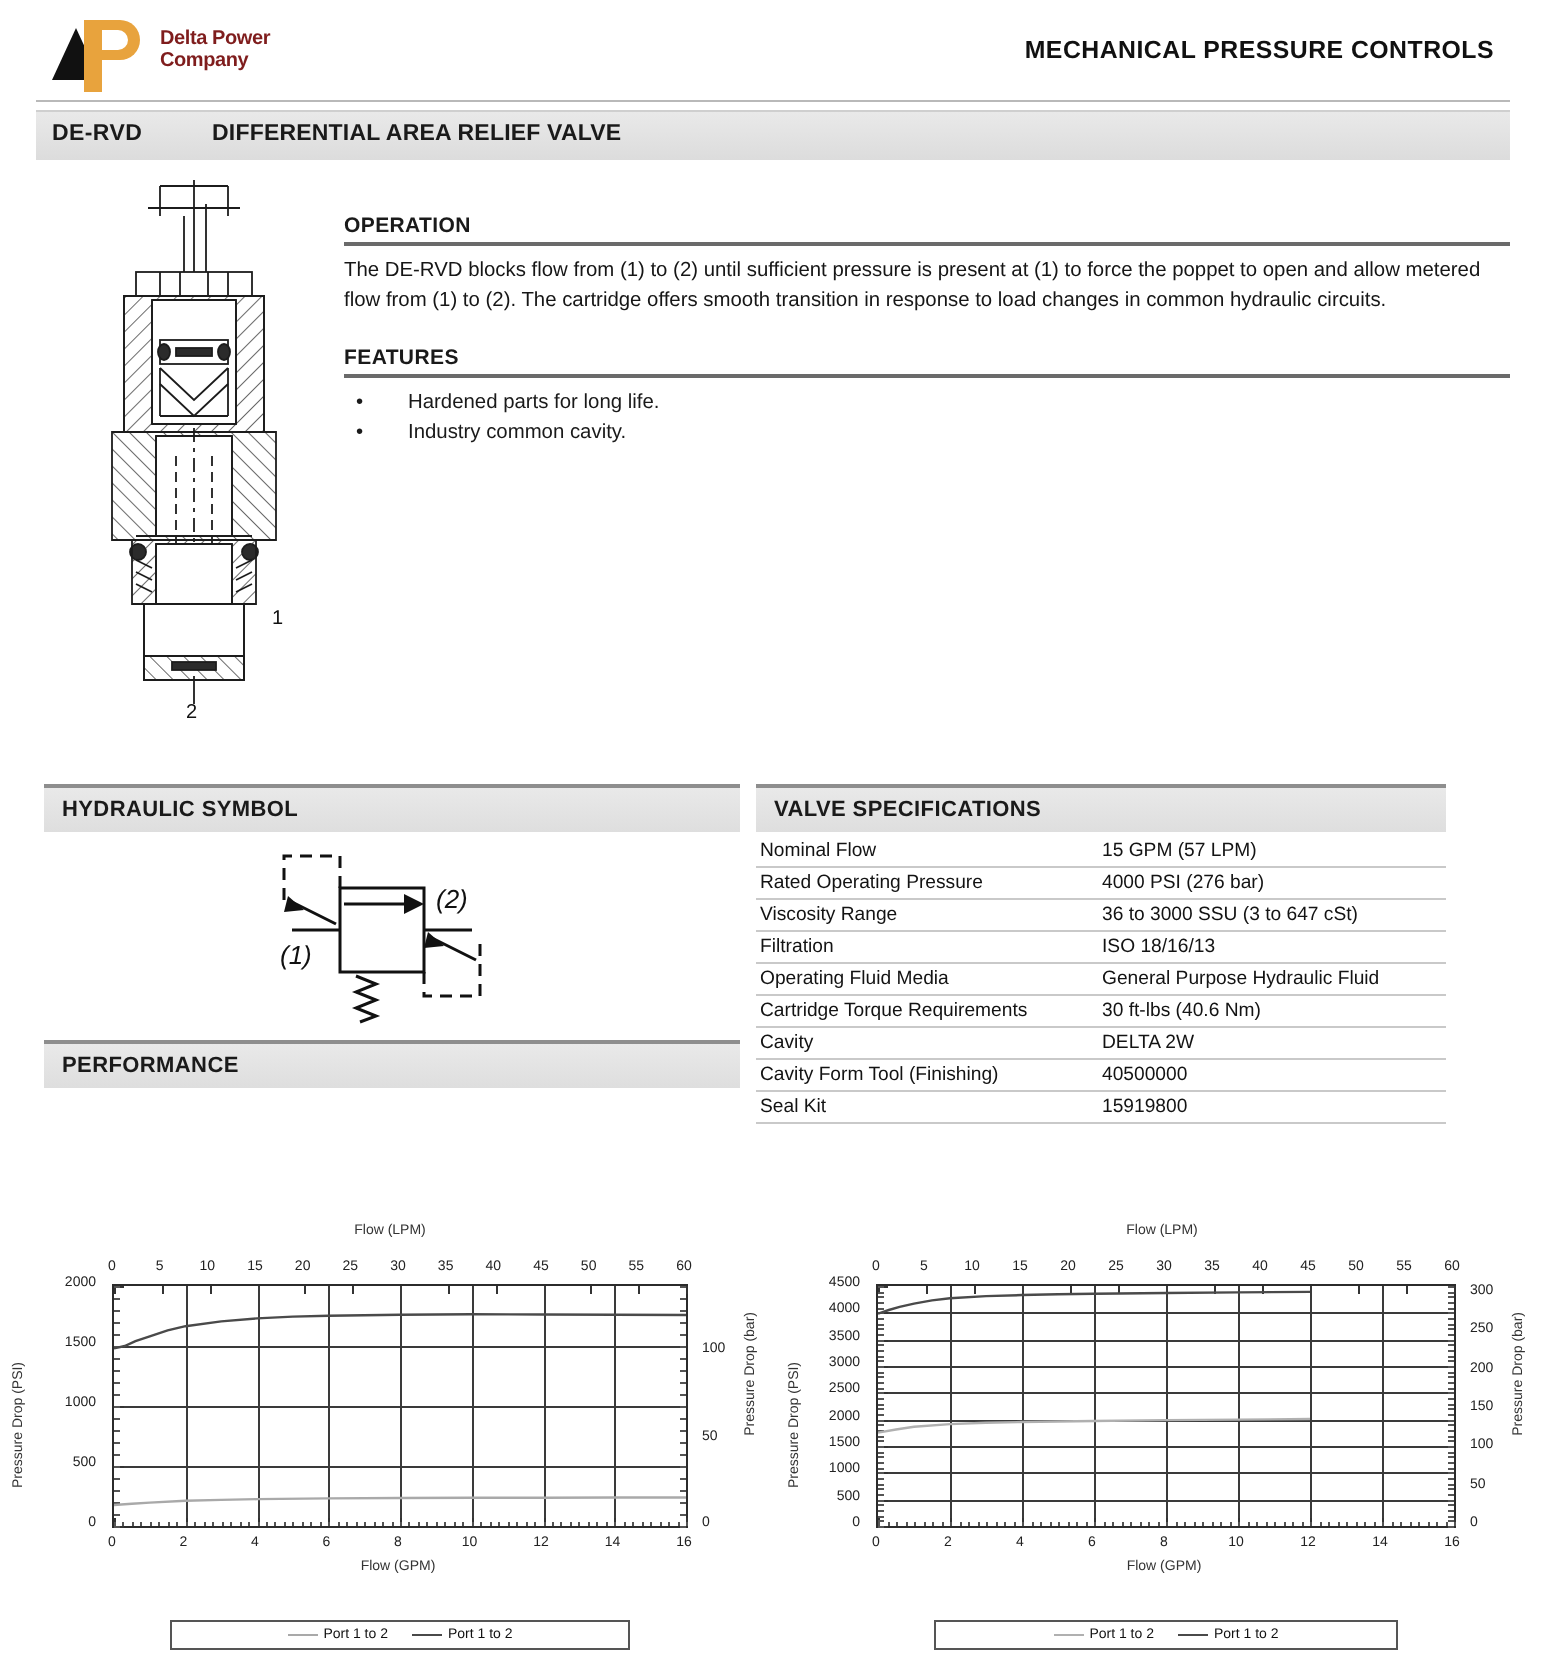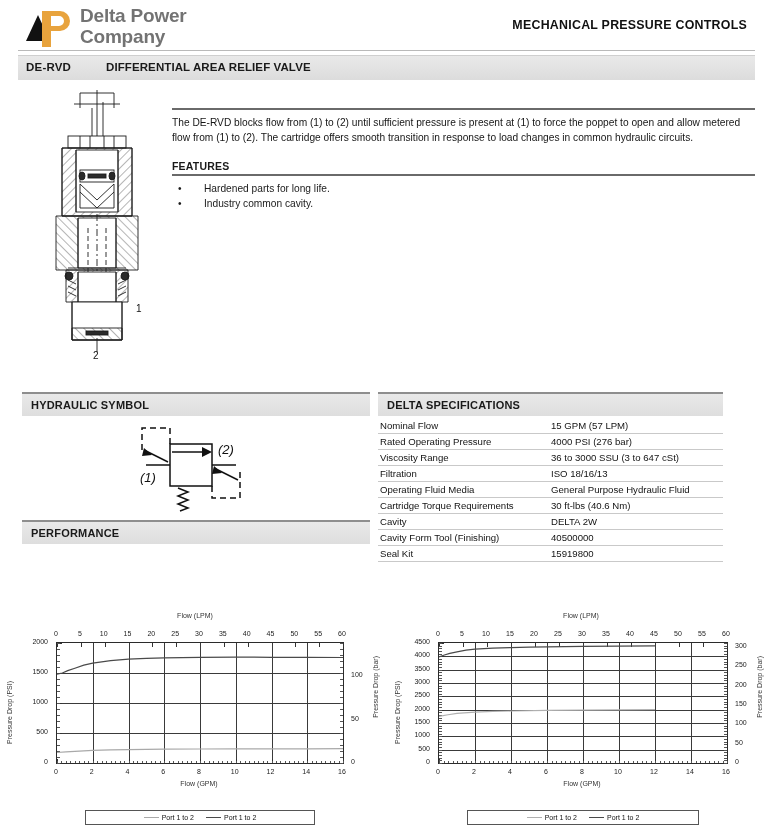--- a/index.html
+++ b/index.html
@@ -7,21 +7,21 @@
     width:773px;height:839px;background:#ffffff;
     font-family:"Liberation Sans", sans-serif;
     color:#1a1a1a;position:relative;overflow:hidden;
   }
   .page{position:relative;width:773px;height:839px;}
 
   
   .header{position:absolute;left:0;top:0;width:773px;height:52px;}
   .logo-wrap{position:absolute;left:22px;top:6px;display:flex;align-items:center;}
   .logo-mark{position:relative;width:52px;height:40px;margin-right:6px;}
-  .logo-name{font-size:19px;font-weight:bold;line-height:1.08;letter-spacing:-.2px;color:#737373;}
+  .logo-name{font-size:10px;font-weight:bold;line-height:1.08;letter-spacing:-.2px;color:#7f1d1d;}
   .header-title{position:absolute;right:26px;top:18px;font-size:12.4px;font-weight:bold;letter-spacing:.25px;color:#111;}
   .header-rule{position:absolute;left:18px;top:50px;width:737px;height:1px;background:#b9b9b9;}
 
   
   .model-bar{position:absolute;left:18px;top:55px;width:737px;height:24px;
      background:linear-gradient(to bottom,#e9e9e9,#dcdcdc);border-top:1px solid #cfcfcf;}
   .model-bar .code{position:absolute;left:8px;top:5px;font-size:11.5px;font-weight:bold;letter-spacing:.2px;}
   .model-bar .name{position:absolute;left:88px;top:5px;font-size:11.5px;font-weight:bold;letter-spacing:.1px;}
 
   
@@ -186,20 +186,21 @@
       <text x="55" y="271" font-family="Liberation Sans, sans-serif" font-size="10" fill="#111">2</text>
     </svg>
   </div>
 
   <div class="txtcol">
 
 
     <div class="gap"></div>
 
     <div>
+      <div class="sec-h">OPERATION</div>
       <div class="sec-rule"></div>
       <div class="sec-p">The DE-RVD blocks flow from (1) to (2) until sufficient pressure is present at (1) to force the poppet to open and allow metered flow from (1) to (2). The cartridge offers smooth transition in response to load changes in common hydraulic circuits.</div>
     </div>
 
     <div class="gap"></div>
 
     <div>
       <div class="sec-h">FEATURES</div>
       <div class="sec-rule"></div>
       <div class="feat-li">
@@ -250,21 +251,21 @@
   <div class="perf panel">
     <div class="panel-top-rule"></div>
     <div class="panel-head">
       <span>PERFORMANCE</span>
     </div>
   </div>
 
   <div class="specs panel">
     <div class="panel-top-rule"></div>
     <div class="panel-head">
-      <span>DELTA SPECIFICATIONS</span>
+      <span>VALVE SPECIFICATIONS</span>
     </div>
     <table class="spec">
       <tbody>
           <tr>
             <td>Nominal Flow</td>
             <td class="v">15 GPM (57 LPM)</td>
           </tr>
           <tr>
             <td>Rated Operating Pressure</td>
             <td class="v">4000 PSI (276 bar)</td>

